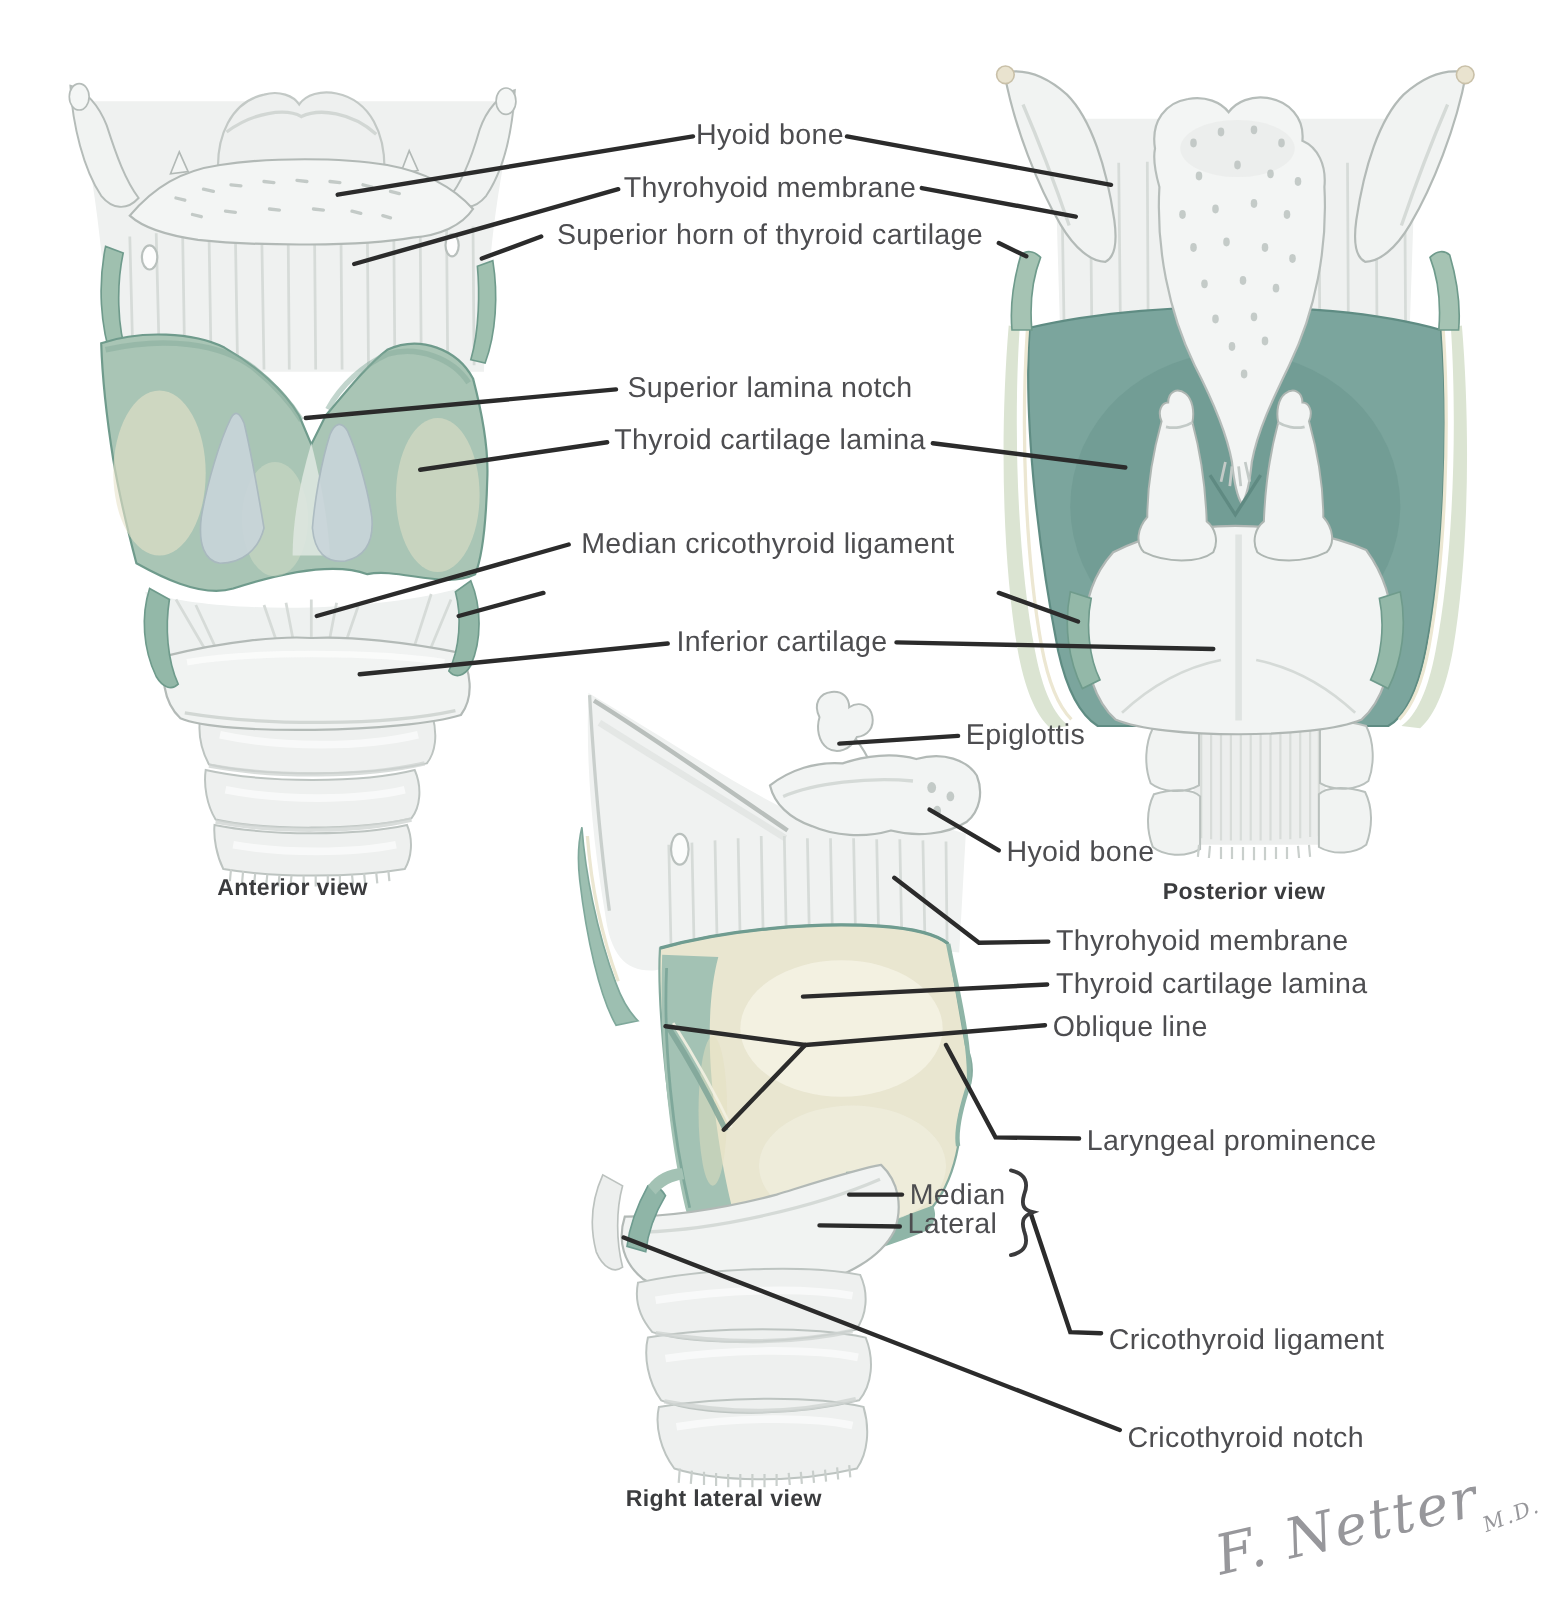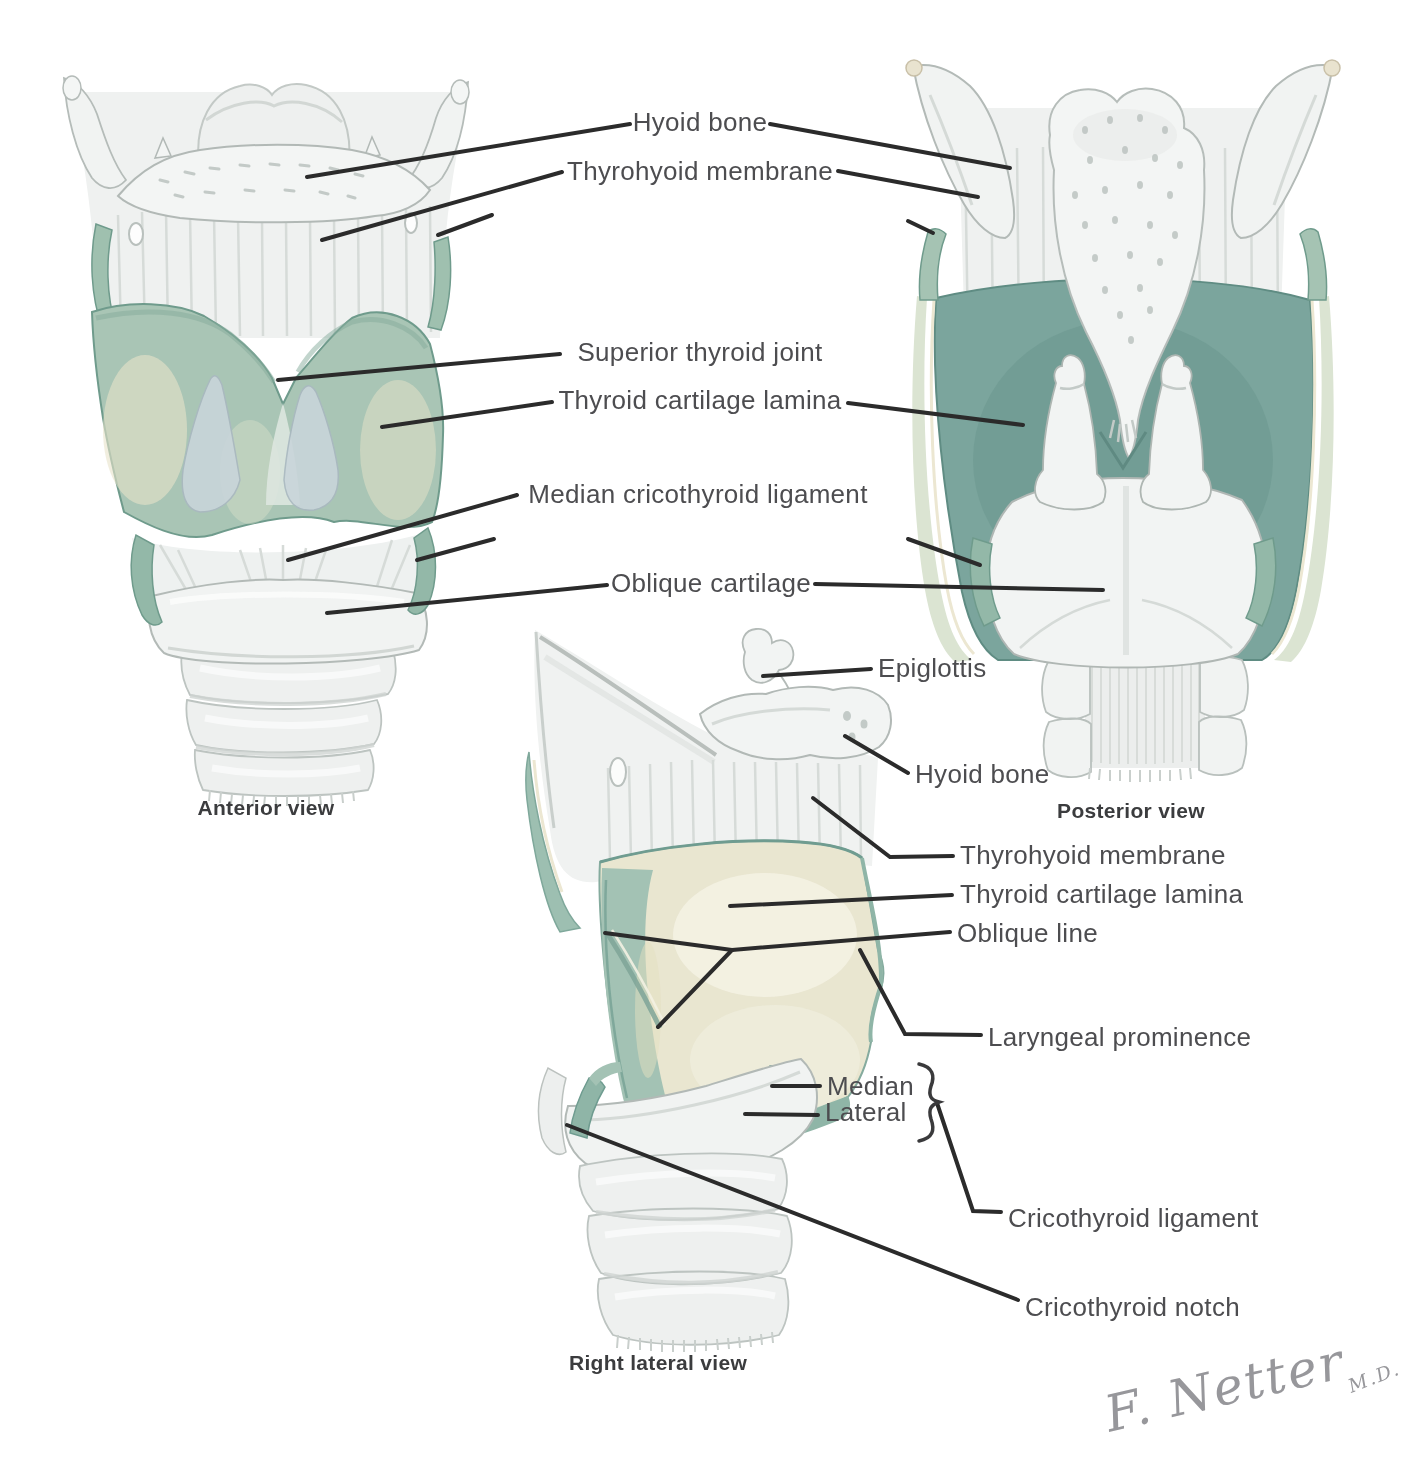--- a/index.html
+++ b/index.html
@@ -213,24 +213,25 @@
     <polyline points="772,1086 820,1086"></polyline>
     <polyline points="745,1114 818,1115"></polyline>
     <polyline points="937,1103 973,1211 1001,1212"></polyline>
     <polyline points="567,1125 1018,1300"></polyline>
   </g>
   <path d="M919,1064 C933,1067 935,1076 931,1086 C928,1096 931,1100 939,1102 C931,1105 928,1109 931,1119 C935,1130 933,1138 919,1141" stroke="#3a3a3c" stroke-width="3.5" fill="none" stroke-linecap="round"></path>
 </svg>
 
 <div class="lbl center" style="left:700px;top:122px">Hyoid bone</div>
 <div class="lbl center" style="left:700px;top:171px">Thyrohyoid membrane</div>
-<div class="lbl center" style="left:700px;top:352px">Superior thyroid joint</div>
+<div class="lbl center" style="left:700px;top:213px">Superior horn of thyroid cartilage</div>
+<div class="lbl center" style="left:700px;top:352px">Superior lamina notch</div>
 <div class="lbl center" style="left:700px;top:400px">Thyroid cartilage lamina</div>
 <div class="lbl center" style="left:698px;top:494px">Median cricothyroid ligament</div>
-<div class="lbl center" style="left:711px;top:583px">Oblique cartilage</div>
+<div class="lbl center" style="left:711px;top:583px">Inferior cartilage</div>
 <div class="lbl left" style="left:878px;top:668px">Epiglottis</div>
 <div class="lbl left" style="left:915px;top:774px">Hyoid bone</div>
 <div class="lbl left" style="left:960px;top:855px">Thyrohyoid membrane</div>
 <div class="lbl left" style="left:960px;top:894px">Thyroid cartilage lamina</div>
 <div class="lbl left" style="left:957px;top:933px">Oblique line</div>
 <div class="lbl left" style="left:988px;top:1037px">Laryngeal prominence</div>
 <div class="lbl left" style="left:827px;top:1086px">Median</div>
 <div class="lbl left" style="left:825px;top:1112px">Lateral</div>
 <div class="lbl left" style="left:1008px;top:1218px">Cricothyroid ligament</div>
 <div class="lbl left" style="left:1025px;top:1307px">Cricothyroid notch</div>

